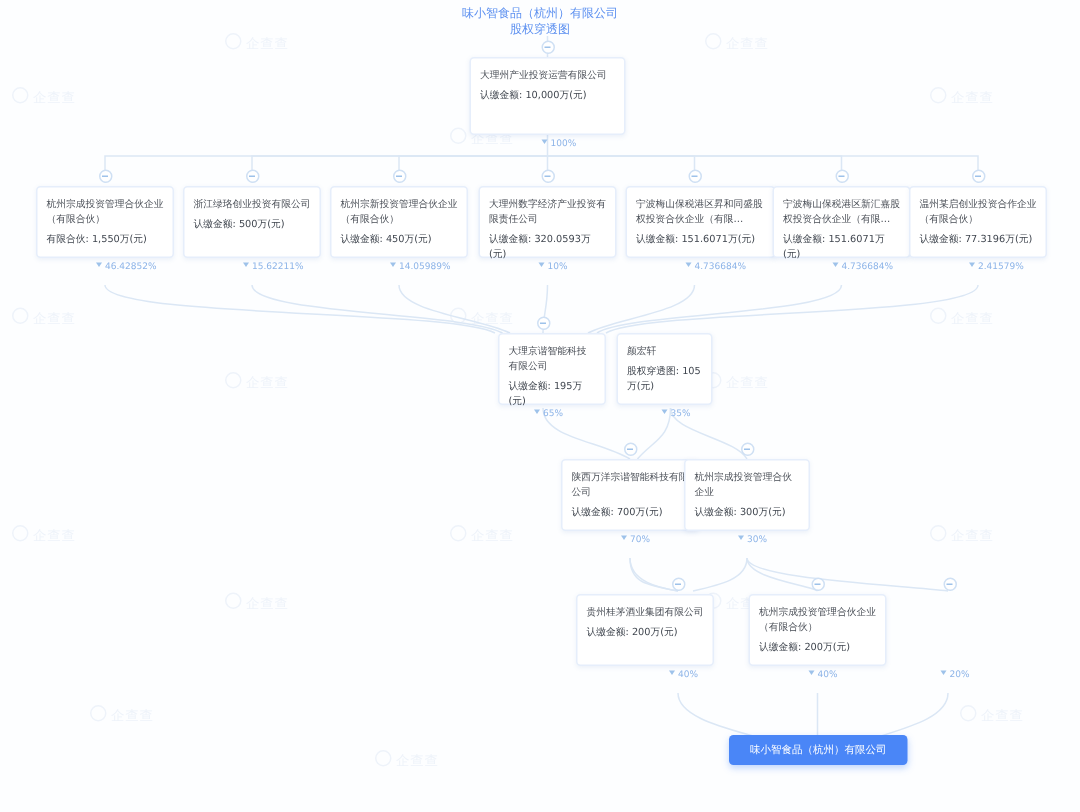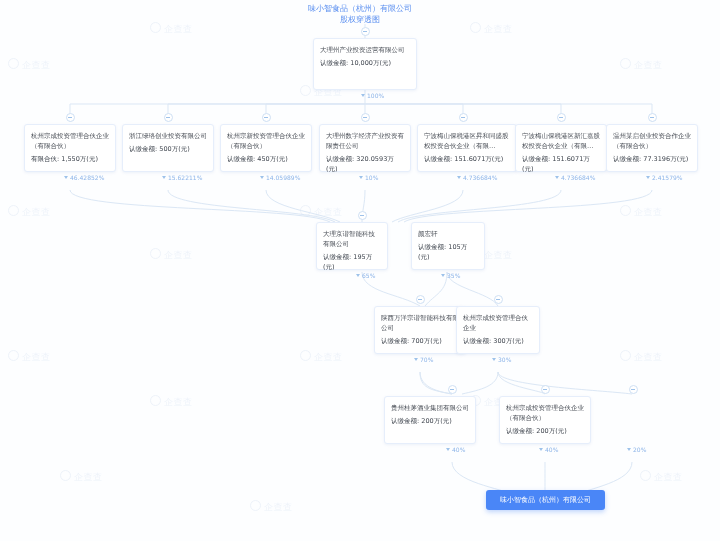--- a/index.html
+++ b/index.html
@@ -167,29 +167,29 @@
   <div class="pct" style="left:555px;top:174px;"><span class="tri"></span><span>4.736684%</span></div>
 
   <div class="tog" style="left:647.5px;top:113px;"></div>
   <div class="node" style="left:606px;top:124px;width:92px;height:48px;">
     <div class="nm">温州某启创业投资合作企业（有限合伙）</div>
     <div class="amt">认缴金额: 77.3196万(元)</div>
   </div>
   <div class="pct" style="left:646px;top:174px;"><span class="tri"></span><span>2.41579%</span></div>
 
   <div class="tog" style="left:357.5px;top:211px;"></div>
-  <div class="node" style="left:316px;top:222px;width:72px;height:48px;">
+  <div class="node" style="left:332px;top:222px;width:72px;height:48px;">
     <div class="nm">大理京谐智能科技有限公司</div>
     <div class="amt">认缴金额: 195万(元)</div>
   </div>
   <div class="pct" style="left:356px;top:272px;"><span class="tri"></span><span>65%</span></div>
 
-  <div class="node" style="left:411px;top:222px;width:74px;height:48px;">
+  <div class="node" style="left:411px;top:222px;width:64px;height:48px;">
     <div class="nm">颜宏轩</div>
-    <div class="amt">认缴金额: 105万(元)</div>
+    <div class="amt">股权穿透图: 105万(元)</div>
   </div>
   <div class="pct" style="left:441px;top:272px;"><span class="tri"></span><span>35%</span></div>
 
   <div class="tog" style="left:415.5px;top:295px;"></div>
   <div class="node" style="left:374px;top:306px;width:92px;height:48px;">
     <div class="nm">陕西万洋宗谐智能科技有限公司</div>
     <div class="amt">认缴金额: 700万(元)</div>
   </div>
   <div class="pct" style="left:414px;top:356px;"><span class="tri"></span><span>70%</span></div>
 

